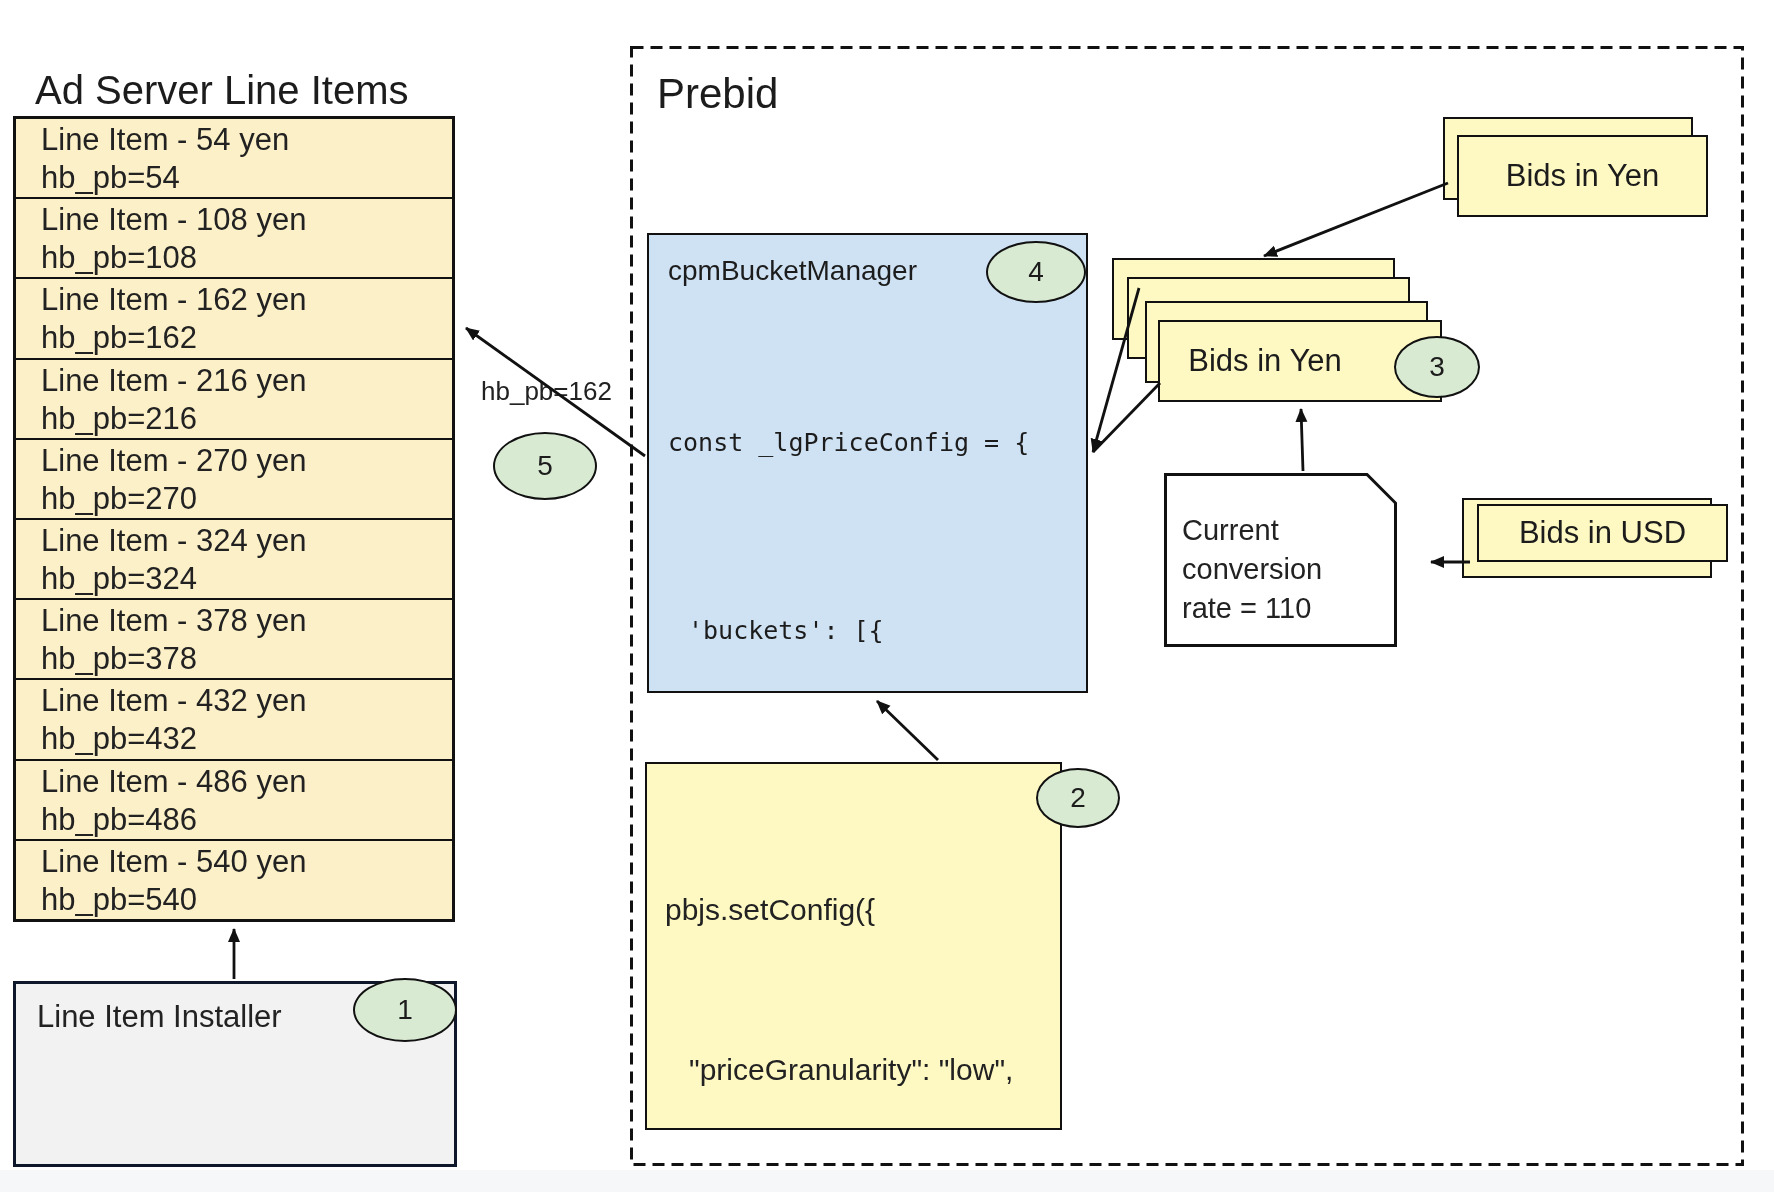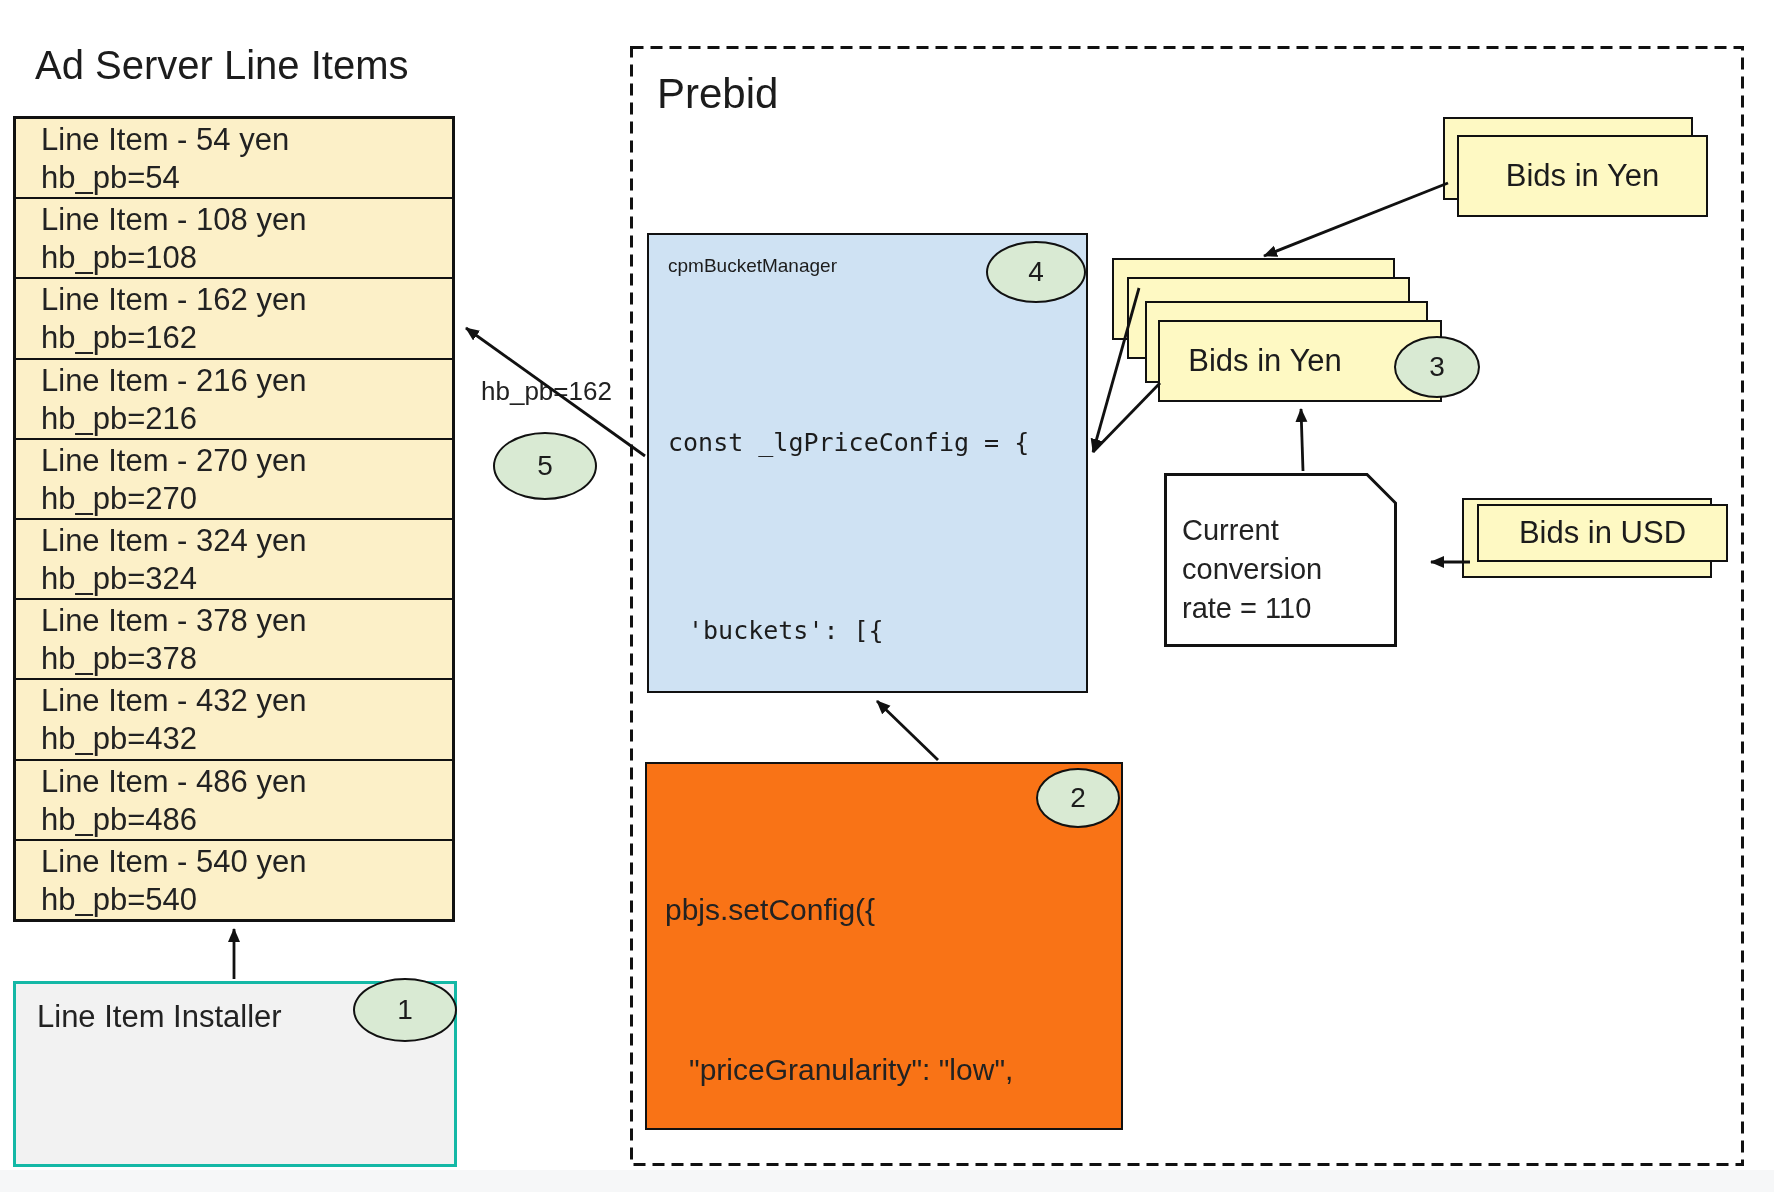--- a/index.html
+++ b/index.html
@@ -2,50 +2,50 @@
 <html><head>
 <meta charset="utf-8">
 <style>
   html,body { margin:0; padding:0; background:#fff; }
   .canvas {
     position:relative; width:1774px; height:1192px; background:#ffffff;
     font-family:"Liberation Sans", sans-serif; color:#111; overflow:hidden;
   }
 
   
-  .title { position:absolute; left:35px; top:43px; font-size:40px; color:#1c1c1c; }
+  .title { position:absolute; left:35px; top:68px; font-size:40px; color:#1c1c1c; }
   .li-table {
     position:absolute; left:13px; top:116px; width:442px; height:806px;
     border:3px solid #111; background:#fcf0c8; box-sizing:border-box;
     display:flex; flex-direction:column;
   }
   .li-row { flex:1; border-top:2.5px solid #111; padding:2px 6px 0 25px; font-size:31px; line-height:38px; color:#222; }
   .li-row:first-child { border-top:none; }
 
   .installer {
     position:absolute; left:13px; top:981px; width:444px; height:186px;
-    border:3px solid #14b8a6; background:#f2f2f2; box-sizing:border-box;
+    border:3px solid #0f172a; background:#f2f2f2; box-sizing:border-box;
   }
   .inst-title { position:absolute; left:21px; top:15px; font-size:31px; color:#222; }
   .inst-note  { position:absolute; left:21px; top:97px; width:402px; font-size:31px; line-height:39px; color:#222; }
 
   
   .prebid-label { position:absolute; left:657px; top:70px; font-size:42px; color:#1c1c1c; }
 
   .cpm-box {
     position:absolute; left:647px; top:233px; width:441px; height:460px;
     background:#cfe2f3; border:2.5px solid #111; box-sizing:border-box;
   }
-  .cpm-title { position:absolute; left:19px; top:20px; font-size:19px; color:#1c1c1c; }
+  .cpm-title { position:absolute; left:19px; top:20px; font-size:28px; color:#1c1c1c; }
   .cpm-code  { position:absolute; left:19px; top:90px; font-family:"DejaVu Sans Mono", monospace; font-size:25px; line-height:47px; color:#1c1c1c; white-space:pre; }
   .cpm-line .bold { font-weight:bold; }
 
   .setconfig-box {
-    position:absolute; left:645px; top:762px; width:478px; height:368px;
-    background:#f97316; border:2.5px solid #111; box-sizing:border-box;
+    position:absolute; left:645px; top:762px; width:417px; height:368px;
+    background:#fef9c3; border:2.5px solid #111; box-sizing:border-box;
   }
   .pbjs-code { position:absolute; left:18px; top:46px; font-size:30px; line-height:40px; color:#222; white-space:pre; }
 
   
   .card {
     position:absolute; background:#fef9c3; border:2.5px solid #111; box-sizing:border-box;
     display:flex; align-items:center; justify-content:center; font-size:31px; color:#1c1c1c;
   }
 
   

